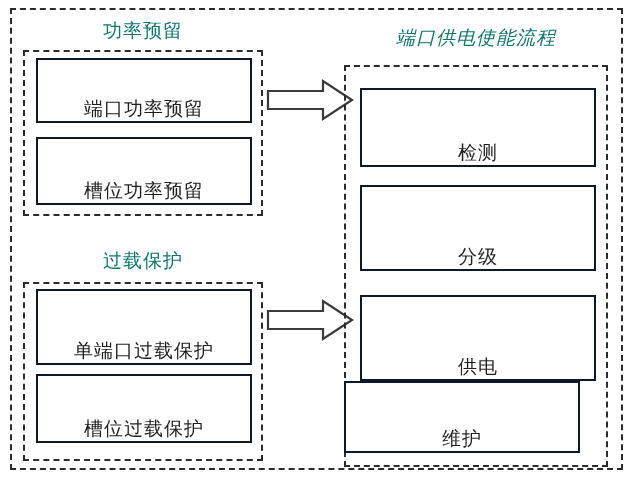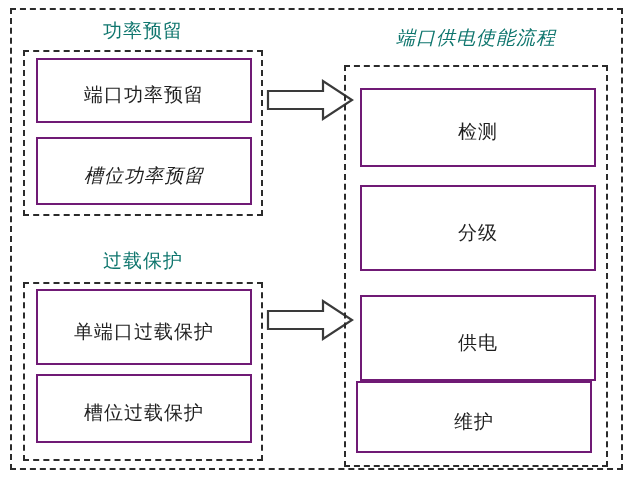--- a/index.html
+++ b/index.html
@@ -81,63 +81,63 @@
   #group-poe-flow {
     left: 344px;
     top: 65px;
     width: 264px;
     height: 402px;
   }
 
   
   .solid-box {
     position: absolute;
-    border: 2px solid #701a75;
+    border: 2px solid #0f172a;
     box-sizing: border-box;
     background: #ffffff;
     display: flex;
     justify-content: center;
-    align-items: center;
+    align-items: flex-end;
   }
   .solid-box > .box-label {
     font-size: 19px;
     line-height: 24px;
     letter-spacing: 1px;
     white-space: nowrap;
     color: #1f1f1f;
     padding-top: 9px;
   }
 
   
   #box-port-power-reserve {
     left: 36px; top: 58px; width: 216px; height: 65px;
   }
   #box-slot-power-reserve {
-    left: 36px; top: 137px; width: 216px; height: 68px; font-style: italic;
+    left: 36px; top: 137px; width: 216px; height: 68px;
   }
   
   #box-single-port-overload {
     left: 36px; top: 289px; width: 216px; height: 76px;
   }
   #box-slot-overload {
     left: 36px; top: 374px; width: 216px; height: 69px;
   }
 
   
   #box-step-detect {
     left: 360px; top: 88px; width: 236px; height: 79px;
   }
   #box-step-classify {
     left: 360px; top: 185px; width: 236px; height: 86px;
   }
   #box-step-power {
     left: 360px; top: 283px; width: 236px; height: 86px; margin-top: 12px;
   }
   #box-step-maintain {
-    left: 356px; top: 381px; width: 236px; height: 72px;
+    left: 344px; top: 381px; width: 236px; height: 72px;
   }
 
   
   .block-arrow {
     position: absolute;
     width: 88px;
     height: 44px;
   }
   #arrow-power-reserve-to-flow {
     left: 266px;

